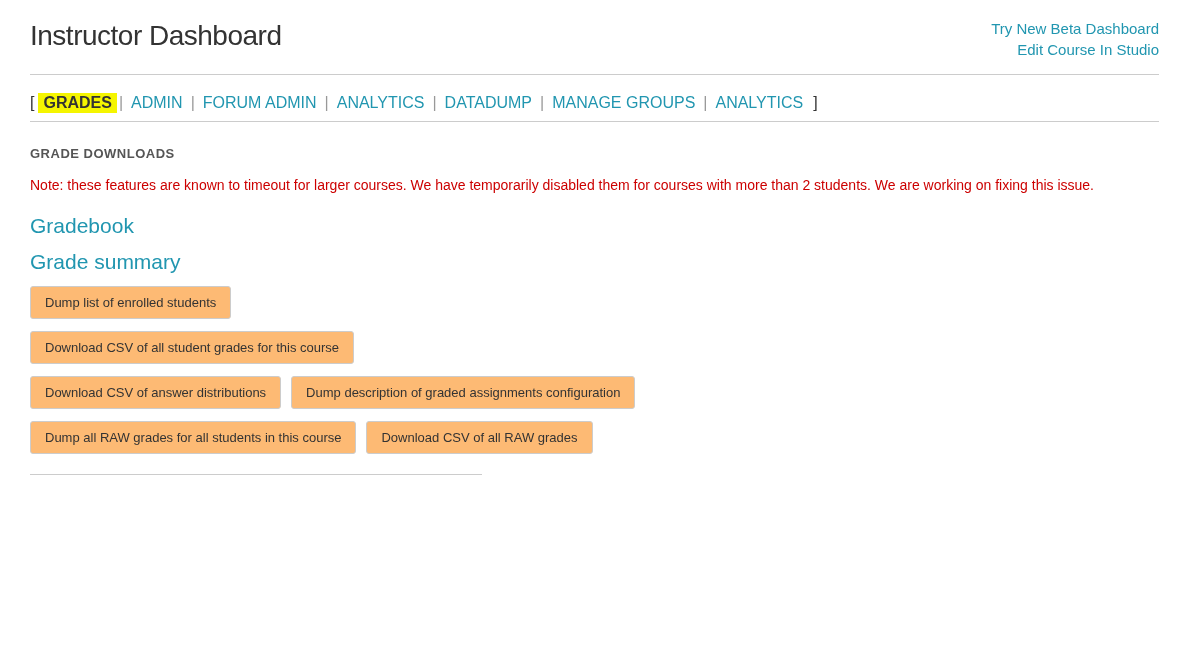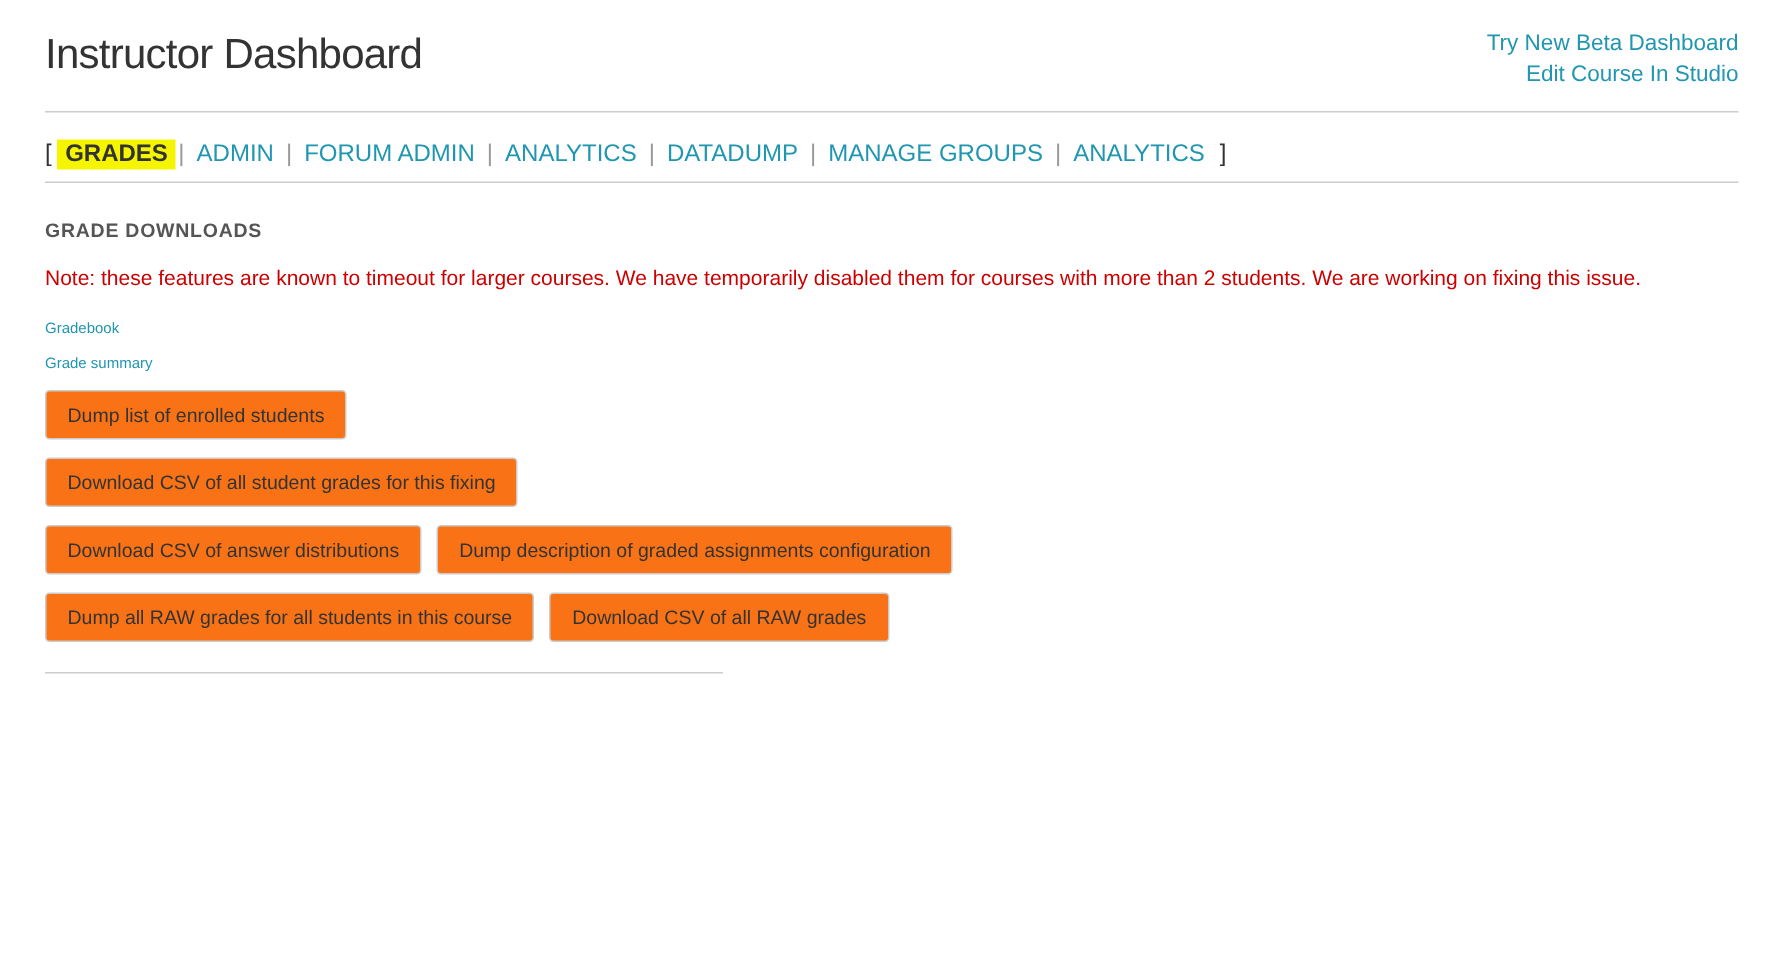--- a/index.html
+++ b/index.html
@@ -91,33 +91,33 @@
     }
     .warning-text {
       color: #cc0000;
       font-size: 14px;
       line-height: 1.5;
       margin-bottom: 18px;
     }
     .link-item {
       color: #2196b0;
       text-decoration: none;
-      font-size: 10px;
+      font-size: 21px;
       display: block;
       margin-bottom: 12px;
       cursor: pointer;
     }
     .button-row {
       display: flex;
       gap: 10px;
       margin-bottom: 12px;
       flex-wrap: wrap;
     }
     .btn {
-      background: #f97316;
+      background: #fdba74;
       border: 1px solid #ccc;
       border-radius: 3px;
       padding: 8px 14px;
       font-size: 13px;
       color: #333;
       cursor: pointer;
       white-space: nowrap;
     }
     .bottom-divider {
       border: none;
@@ -165,21 +165,21 @@
   <a class="link-item">Gradebook</a>
       <a class="link-item">Grade summary</a>
     </div>
 
   <div>
 
   <div class="button-row">
         <button class="btn">Dump list of enrolled students</button>
       </div>
       <div class="button-row">
-        <button class="btn">Download CSV of all student grades for this fixing</button>
+        <button class="btn">Download CSV of all student grades for this course</button>
       </div>
       <div class="button-row">
         <button class="btn">Download CSV of answer distributions</button>
         <button class="btn">Dump description of graded assignments configuration</button>
       </div>
       <div class="button-row">
         <button class="btn">Dump all RAW grades for all students in this course</button>
         <button class="btn">Download CSV of all RAW grades</button>
       </div>
     </div>

